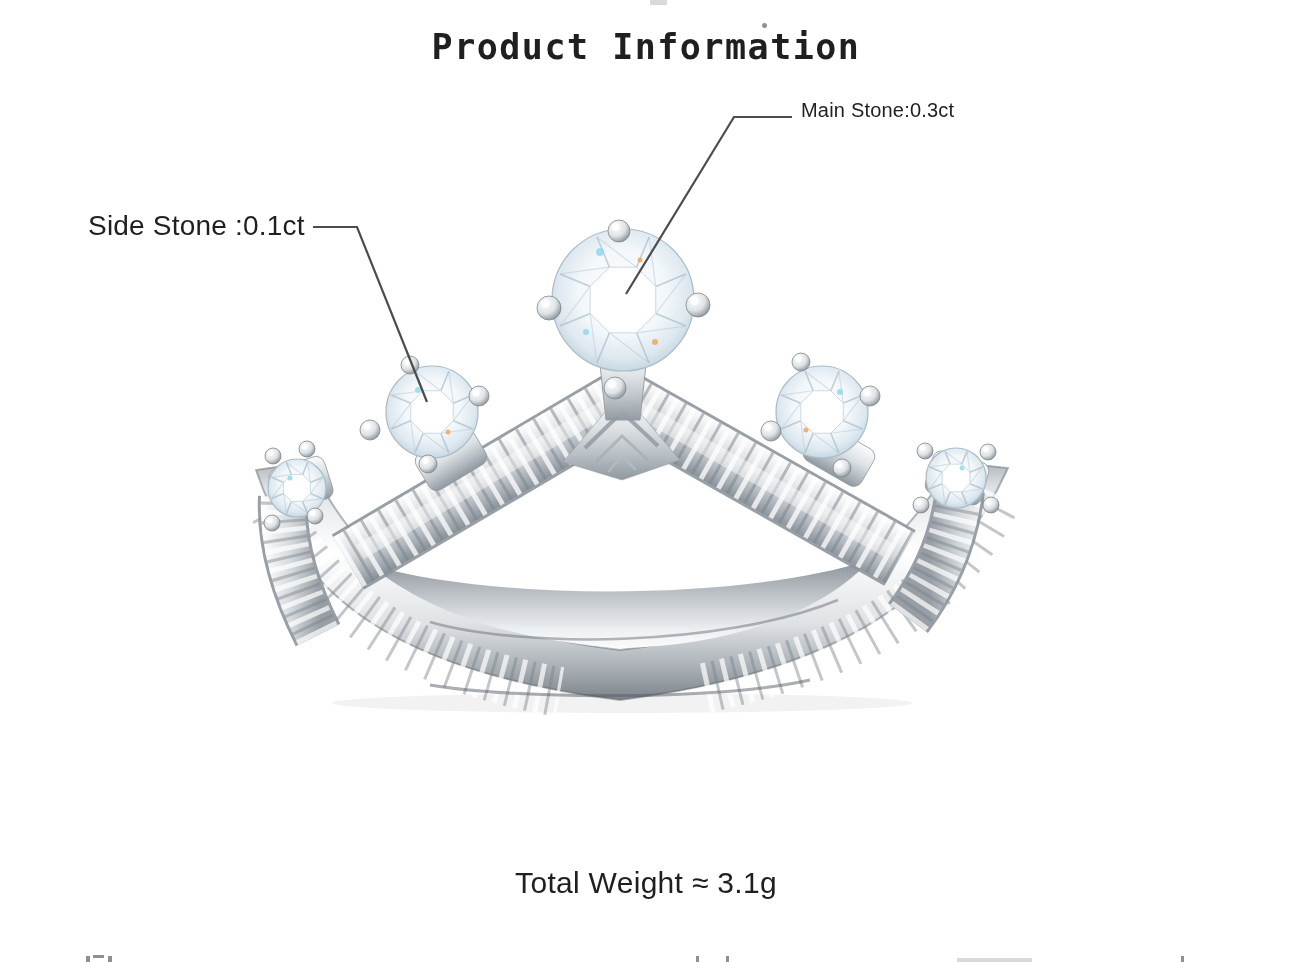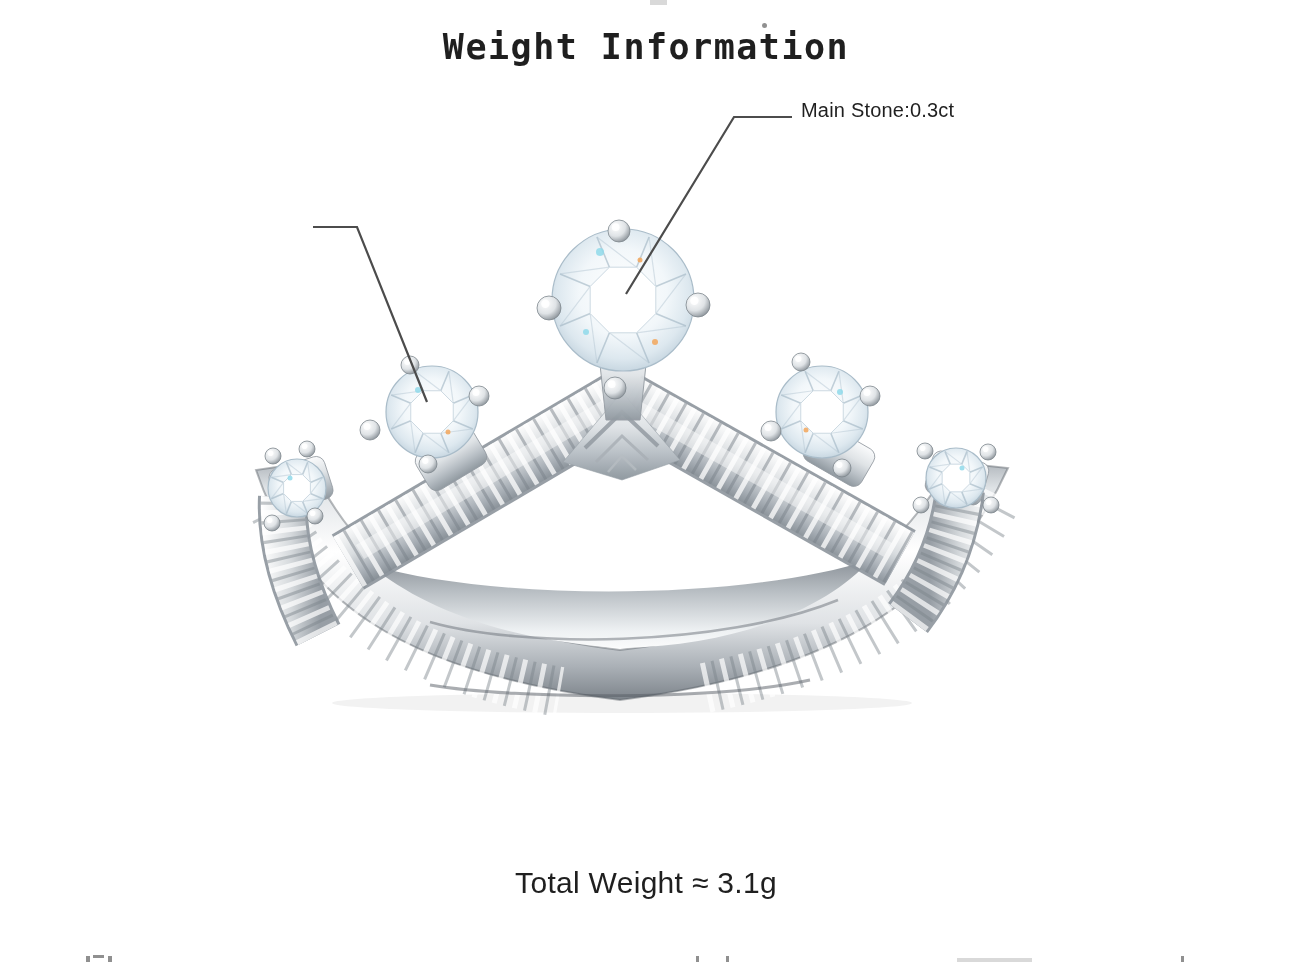--- a/index.html
+++ b/index.html
@@ -31,21 +31,21 @@
   .artifact.light{background:#d9d9d9;opacity:1;}
 </style>
 </head>
 <body>
 
 <div class="stage">
 
   <div class="artifact light" style="left:650px;top:0;width:17px;height:5px;"></div>
   <div class="artifact" style="left:762px;top:23px;width:5px;height:5px;border-radius:50%;"></div>
 
-  <h1 class="title">Weight Information</h1>
+  <h1 class="title">Product Information</h1>
 
   <svg class="ring" viewBox="0 0 1292 962" aria-hidden="true">
     <defs>
       <linearGradient id="metalBand" gradientUnits="userSpaceOnUse" x1="620" y1="450" x2="620" y2="705">
         <stop offset="0" stop-color="#9aa1a8"></stop>
           <stop offset="0.15" stop-color="#dfe3e6"></stop>
         <stop offset="0.4" stop-color="#ffffff"></stop>
           <stop offset="0.68" stop-color="#dfe2e5"></stop>
         <stop offset="0.85" stop-color="#aab0b6"></stop>
           <stop offset="1" stop-color="#767d84"></stop>
@@ -310,20 +310,21 @@
           <circle cx="991" cy="505" r="8" fill="url(#prongG)" stroke="#7e868d" stroke-width="0.8"></circle>
           <circle cx="988.6" cy="502.2" r="2.8" fill="#ffffff" opacity="0.9"></circle>
         </g>
       </g>
 
     <polyline class="callout" points="792,117 734,117 626,294"></polyline>
     <polyline class="callout" points="313,227 357,227 427,402"></polyline>
   </svg>
 
   <div class="label label-main">Main Stone:0.3ct</div>
+  <div class="label label-side">Side Stone :0.1ct</div>
   <div class="footer-weight">Total Weight ≈ 3.1g</div>
 
   <div class="artifact" style="left:86px;top:956px;width:4px;height:6px;"></div>
   <div class="artifact" style="left:93px;top:955px;width:11px;height:3px;"></div>
   <div class="artifact" style="left:108px;top:956px;width:4px;height:6px;"></div>
   <div class="artifact" style="left:696px;top:956px;width:3px;height:6px;"></div>
   <div class="artifact" style="left:726px;top:956px;width:3px;height:6px;"></div>
   <div class="artifact light" style="left:957px;top:958px;width:75px;height:4px;"></div>
   <div class="artifact" style="left:1181px;top:956px;width:3px;height:6px;"></div>
 </div>

